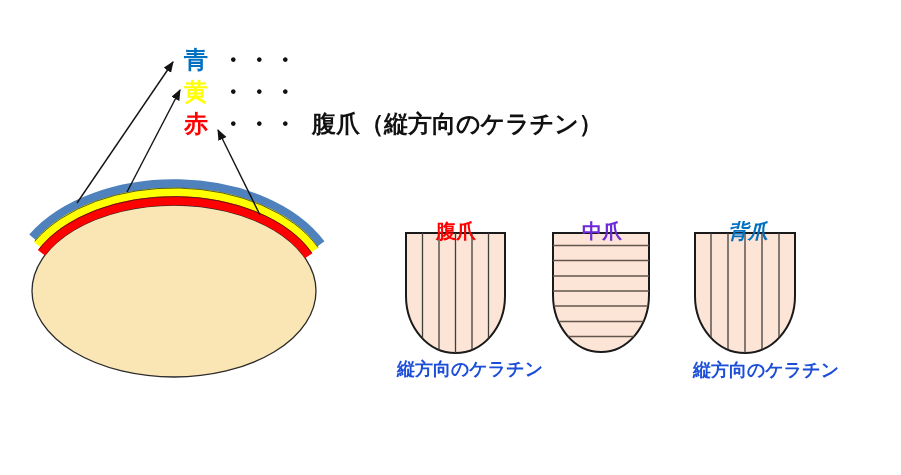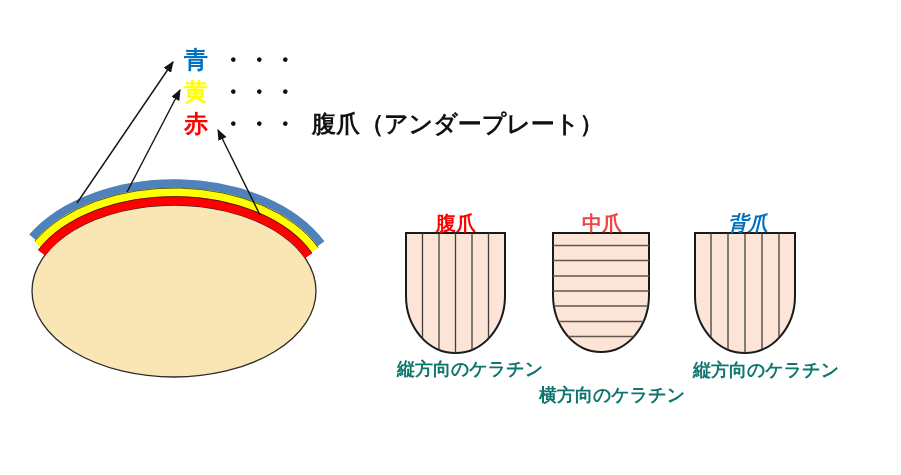--- a/index.html
+++ b/index.html
@@ -45,32 +45,32 @@
     display: inline-block;
     letter-spacing: 2px;
     color: #111111;
   }
   .legend-label {
     display: inline-block;
     color: #111111;
   }
   .nail-title {
     position: absolute;
-    top: 210px;
+    top: 218px;
     transform: translateX(-50%);
     font-size: 20px;
     font-weight: 700;
     white-space: nowrap;
   }
   .nail-caption {
     position: absolute;
     transform: translateX(-50%);
     font-size: 18px;
     font-weight: 700;
-    color: #0f766e;
+    color: #1d4ed8;
     white-space: nowrap;
   }
   #title-1 { left: 456px; }
   #title-2 { left: 602px; }
   #title-3 { left: 748px; }
   #caption-1 { left: 470px; top: 357px; }
   #caption-2 { left: 612px; top: 383px; }
   #caption-3 { left: 766px; top: 358px; }
 </style>
 </head>
@@ -144,25 +144,24 @@
       <span class="legend-key" style="color: rgb(0, 112, 192);">青</span>
       <span class="legend-dots">・・・</span>
     </div>
     <div class="legend-row">
       <span class="legend-key" style="color: rgb(255, 255, 0);">黄</span>
       <span class="legend-dots">・・・</span>
     </div>
     <div class="legend-row">
       <span class="legend-key" style="color: rgb(255, 0, 0);">赤</span>
       <span class="legend-dots">・・・</span>
-      <span class="legend-label">腹爪（アンダープレート）</span>
+      <span class="legend-label">腹爪（縦方向のケラチン）</span>
     </div>
   </div>
 
   <div class="nail-title" id="title-1" style="color: rgb(255, 0, 0);">腹爪</div>
-  <div class="nail-title" id="title-2" style="color: #ef4444; text-align: right;">中爪</div>
+  <div class="nail-title" id="title-2" style="color: #6d28d9; text-align: right;">中爪</div>
   <div class="nail-title" id="title-3" style="color: rgb(0, 112, 192); font-style: italic;">背爪</div>
 
   <div class="nail-caption" id="caption-1">縦方向のケラチン</div>
-  <div class="nail-caption" id="caption-2">横方向のケラチン</div>
   <div class="nail-caption" id="caption-3">縦方向のケラチン</div>
 
 </div>
 
 </body></html>

